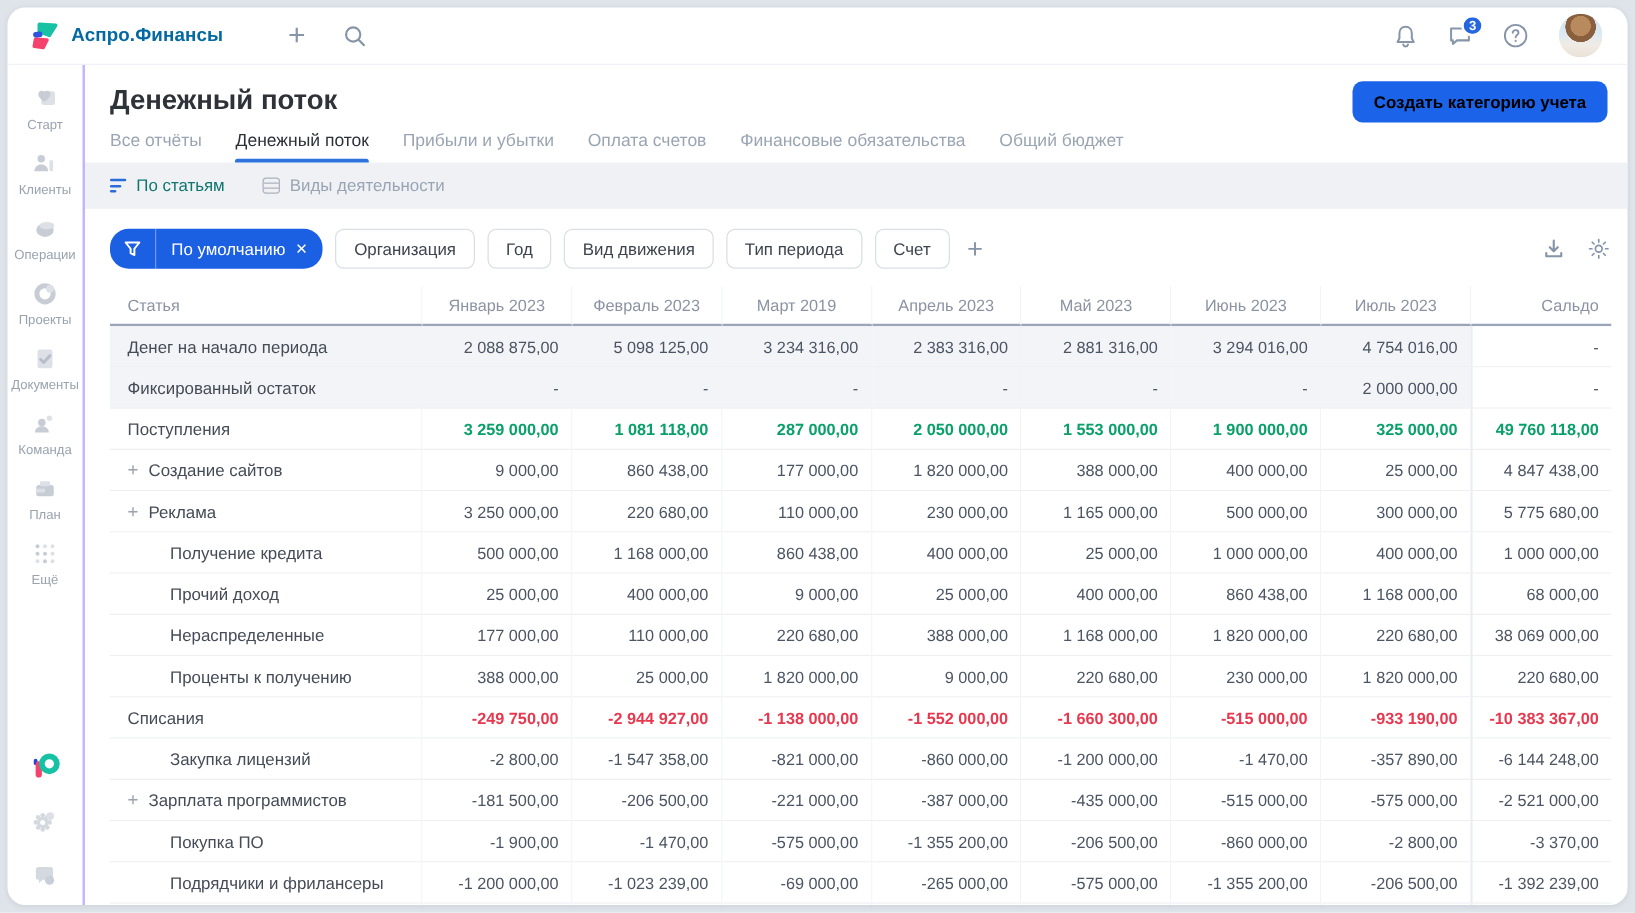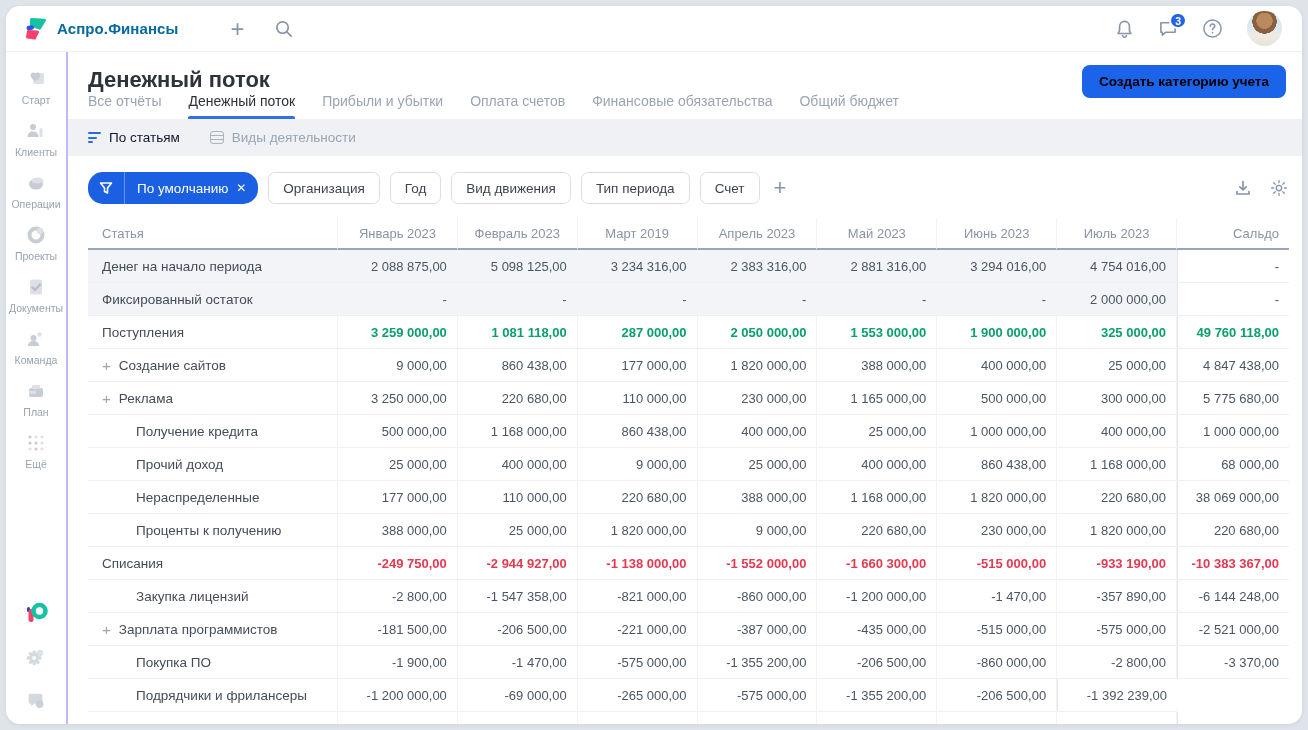--- a/index.html
+++ b/index.html
@@ -37,31 +37,31 @@
   .sb-label { font-size:10.5px; color:#99a3af; }
   .sb-bottom { margin-top:auto; display:flex; flex-direction:column; align-items:center; gap:22px; }
   .main { flex:1; min-width:0; display:flex; flex-direction:column; }
 
   
   .page-head { position:relative; padding:15px 16px 0 20px; }
   .page-title { font-size:22px; font-weight:600; color:#2e333a; }
   .create-btn { position:absolute; right:16px; top:13px; background:#1b63e8; color:#000000;
     border:none; border-radius:8px; font-size:13.5px; font-weight:600; padding:9px 17px;
     cursor:pointer; font-family:inherit; }
-  .tabs { display:flex; gap:27px; }
+  .tabs { display:flex; gap:27px; margin-top:11px; }
   .tab { font-size:14px; color:#9aa5b3; padding-bottom:10px; cursor:pointer; position:relative; }
   .tab.active { color:#2c3138; font-weight:500; }
   .tab.active::after { content:""; position:absolute; left:0; right:0; bottom:0; height:3px;
     background:#2f72dd; border-radius:2px 2px 0 0; }
 
   
   .subband { background:#eff1f5; height:37px; display:flex; align-items:center;
     gap:30px; padding-left:20px; }
   .subtab { display:flex; align-items:center; gap:8px; font-size:13.5px; cursor:pointer; color:#9aa5b3; }
-  .subtab.active { color:#0f172a; font-weight:500; }
+  .subtab.active { color:#0f766e; font-weight:500; }
   .sort-ico span { display:block; height:2px; border-radius:1px; background:#2b6cd9; margin:2.5px 0; }
   .sort-ico .l1{width:13px} .sort-ico .l2{width:9px} .sort-ico .l3{width:5px}
   .list-ico { width:14px; height:13px; border:1.6px solid #aab3bf; border-radius:3px; position:relative; }
   .list-ico::before,.list-ico::after { content:""; position:absolute; left:0; right:0; height:1.6px; background:#aab3bf; }
   .list-ico::before{top:2.6px} .list-ico::after{top:6.6px}
 
   
   .filter-row { display:flex; align-items:center; gap:10px; padding:16px 14px 10px 20px; }
   .chip-active { display:flex; align-items:center; height:32px; background:#1b5fe3;
     border-radius:15px; color:#fff; cursor:pointer; overflow:hidden; }
@@ -510,20 +510,21 @@
               <div class="cell c-num">-206 500,00</div>
               <div class="cell c-num">-860 000,00</div>
               <div class="cell c-num">-2 800,00</div>
               <div class="cell c-num c-saldo">-3 370,00</div>
             </div>
             <div class="trow r-sub">
               <div class="cell c-text indent">
                 <span>Подрядчики и фрилансеры</span>
               </div>
               <div class="cell c-num">-1 200 000,00</div>
+              <div class="cell c-num">-1 023 239,00</div>
               <div class="cell c-num">-69 000,00</div>
               <div class="cell c-num">-265 000,00</div>
               <div class="cell c-num">-575 000,00</div>
               <div class="cell c-num">-1 355 200,00</div>
               <div class="cell c-num">-206 500,00</div>
               <div class="cell c-num c-saldo">-1 392 239,00</div>
             </div>
             <div class="trow r-sub">
               <div class="cell c-text indent-plus"></div>
               <div class="cell c-num">-2 800,00</div>

